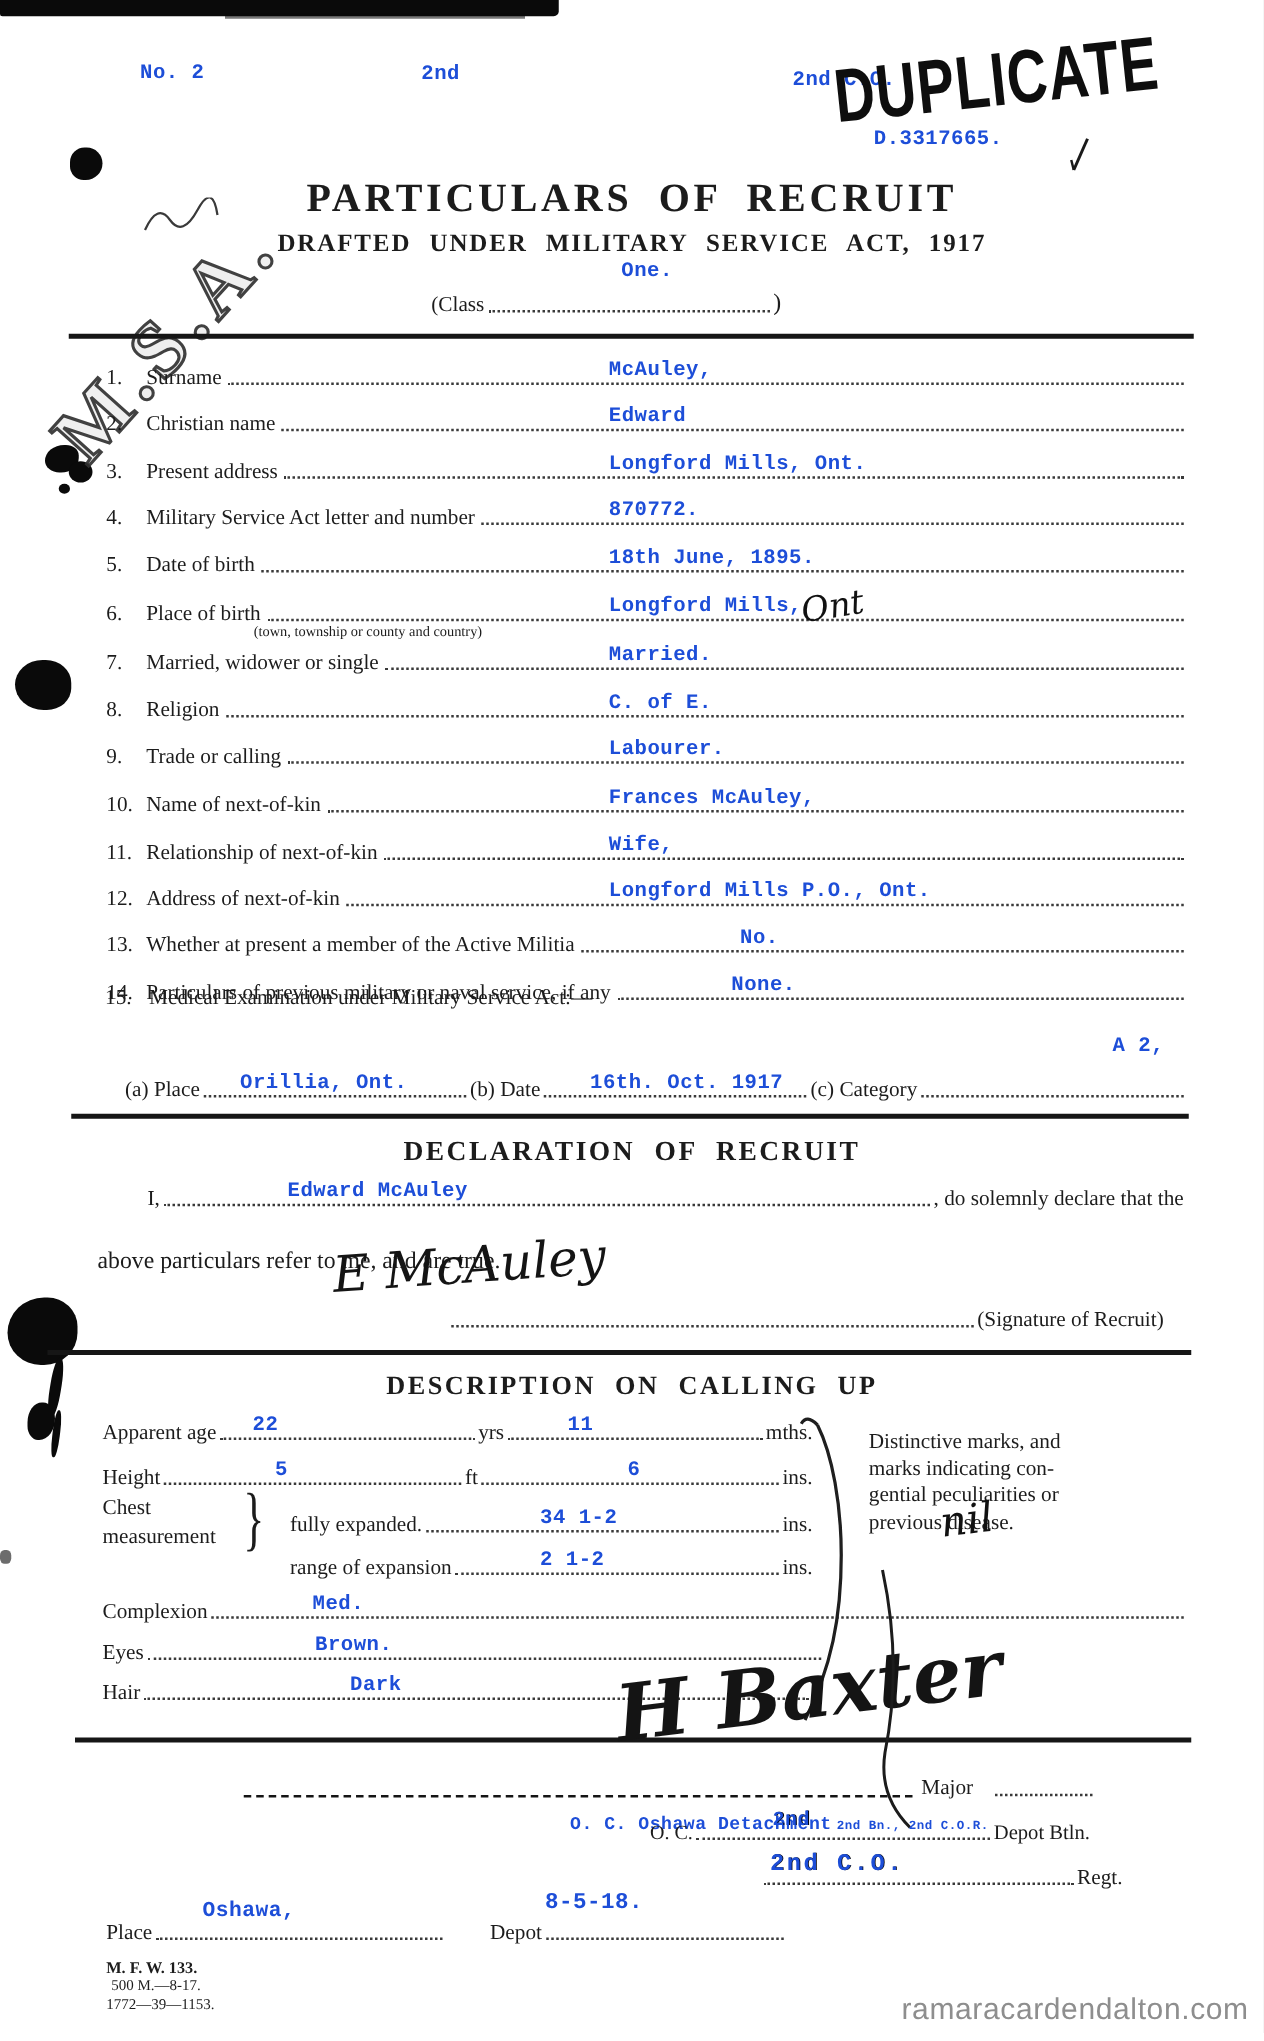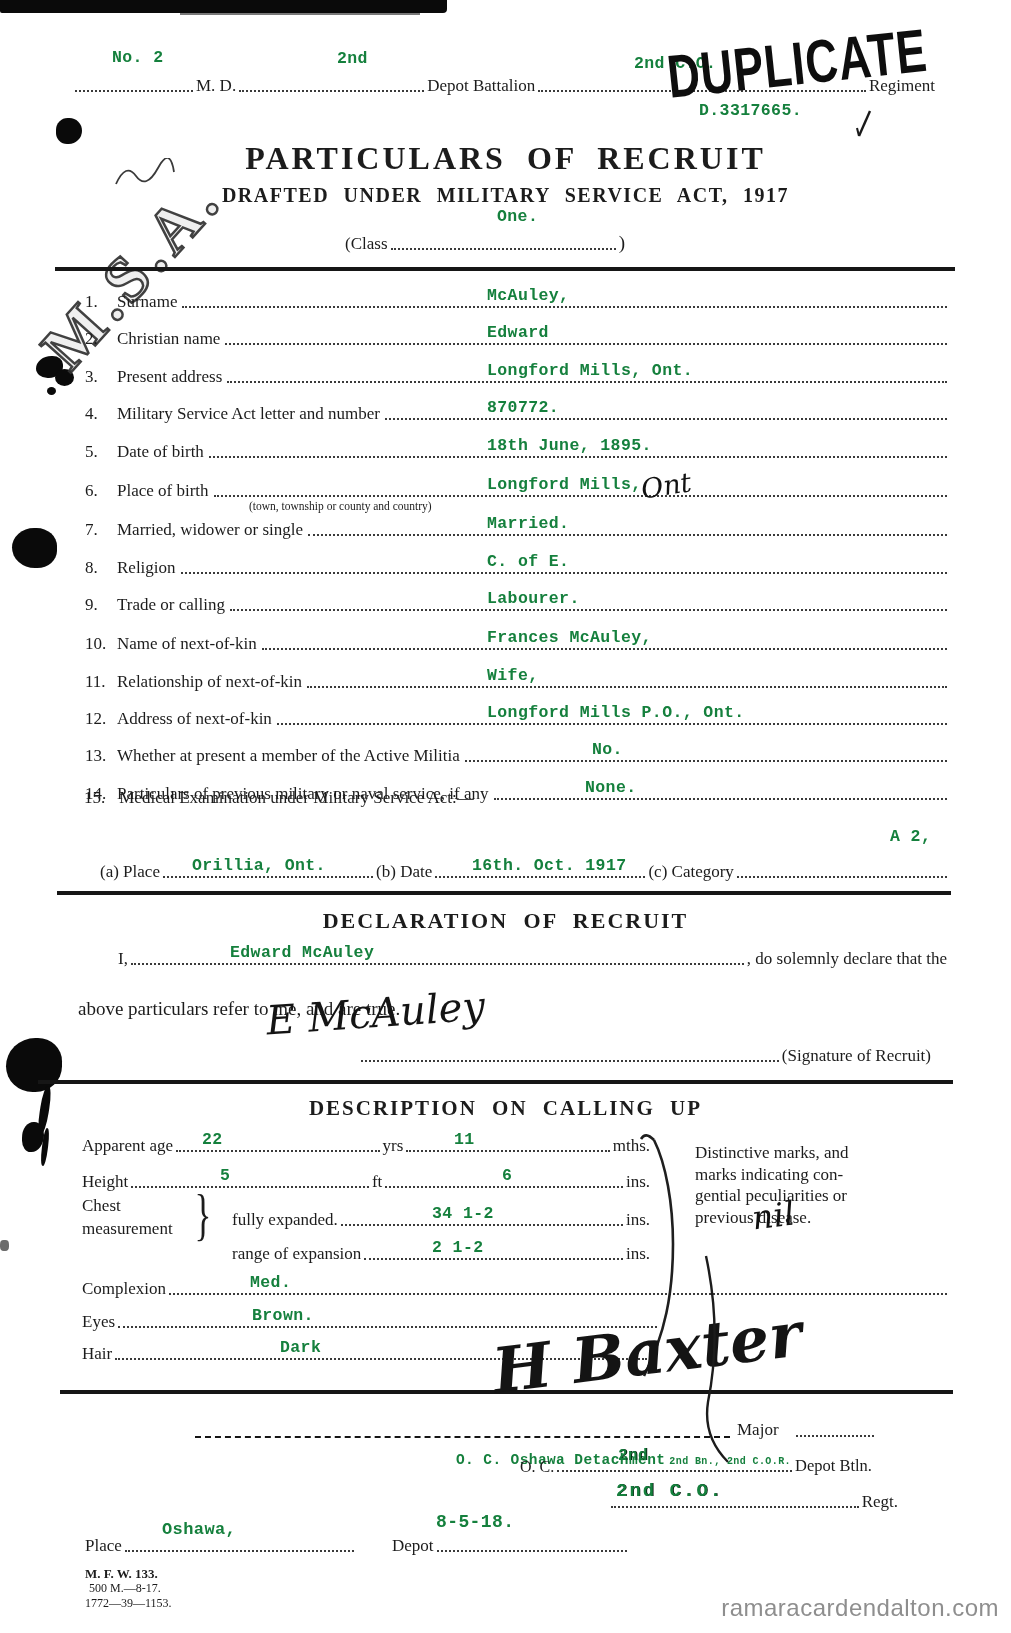--- a/index.html
+++ b/index.html
@@ -1,31 +1,31 @@
 <!DOCTYPE html>
 <html><head>
 <meta charset="utf-8">
 <style>
   html,body{margin:0;padding:0;background:#e8e8e8;}
   #page{position:relative;width:1011px;height:1633px;background:#ffffff;overflow:hidden;
         font-family:"Liberation Serif",serif;color:#1c1c1c;}
   .abs{position:absolute;}
   .printed{font-family:"Liberation Serif",serif;font-size:17px;white-space:nowrap;}
   .typed{font-family:"Liberation Mono","DejaVu Sans Mono",monospace;font-weight:700;
-         font-size:16.5px;color:#15803d;letter-spacing:.4px;white-space:nowrap;}
+         font-size:16.5px;color:#1d4ed8;letter-spacing:.4px;white-space:nowrap;}
   .hand{font-family:"DejaVu Serif",serif;font-style:italic;color:#111;white-space:nowrap;}
   .leader{flex:1 1 auto;border-bottom:2px dotted #3a3a3a;height:2px;align-self:flex-end;
           margin:0 3px 4px 3px;min-width:8px;}
   .leader-fixed{flex:0 0 auto;}
   .row{position:absolute;display:flex;align-items:flex-end;height:30px;}
   .frow{position:absolute;display:flex;align-items:flex-end;height:30px;left:85px;right:61px;}
   .fnum{width:32px;font-size:17px;flex:0 0 auto;}
   .flabel{font-size:17px;white-space:nowrap;margin-right:2px;flex:0 0 auto;}
   .fvalue{position:absolute;bottom:7px;margin-top:35px;}
-  .fsub{position:absolute;top:29px;left:118px;font-size:11.5px;white-space:nowrap;margin-left:46px;}
+  .fsub{position:absolute;top:29px;left:118px;font-size:11.5px;white-space:nowrap;}
   .fhand{position:absolute;bottom:0px;left:556px;font-size:27px;transform:rotate(-9deg);}
   .rule{position:absolute;background:#161616;}
   .center{left:0;right:0;text-align:center;}
   .h1{font-weight:700;font-size:32px;letter-spacing:3px;word-spacing:10px;}
   .h2{font-weight:700;font-size:20px;letter-spacing:1.5px;word-spacing:8px;}
   .h3{font-weight:700;font-size:22px;letter-spacing:2px;word-spacing:8px;}
   .stamp-dup{position:absolute;left:664px;top:42px;font-family:"Liberation Sans",sans-serif;
     font-weight:700;font-size:56px;color:#0e0e0e;letter-spacing:1px;
     transform:rotate(-6deg) scale(.8,1.08);transform-origin:left top;}
   .stamp-msa{position:absolute;left:60px;top:320px;font-weight:700;font-size:64px;
@@ -55,28 +55,20 @@
   <div class="blob" style="left:6px;top:1038px;width:56px;height:54px;border-radius:55% 45% 50% 50%;"></div>
   <div class="blob" style="left:40px;top:1086px;width:9px;height:48px;border-radius:45%;transform:rotate(9deg);"></div>
   <div class="blob" style="left:22px;top:1122px;width:22px;height:30px;border-radius:55% 45% 60% 40%;"></div>
   <div class="blob" style="left:42px;top:1128px;width:6px;height:38px;border-radius:45%;transform:rotate(7deg);"></div>
   <div class="blob" style="left:0;top:1240px;width:9px;height:11px;opacity:.6;border-radius:40%;"></div>
 
   <span class="abs typed" style="left:112px;top:48px;">No. 2</span>
   <span class="abs typed" style="left:337px;top:49px;">2nd</span>
   <span class="abs typed" style="left:634px;top:54px;">2nd C.O.</span>
 
-  <div class="row" style="top:66px;left:72px;right:76px;">
-    <span class="leader leader-fixed" style="width:118px;"></span>
-    <span class="printed">M. D.</span>
-    <span class="leader leader-fixed" style="width:185px;"></span>
-    <span class="printed">Depot Battalion</span>
-    <span class="leader"></span>
-    <span class="printed">Regiment</span>
-  </div>
 
   <span class="abs typed" style="left:699px;top:101px;">D.3317665.</span>
   <svg class="abs" style="left:856px;top:108px;" width="18" height="32">
     <path d="M3 28 L14 3" stroke="#1a1a1a" stroke-width="2.4" fill="none"></path>
     <path d="M3 28 L1 20" stroke="#1a1a1a" stroke-width="2" fill="none"></path>
   </svg>
 
   <div class="stamp-dup">DUPLICATE</div>
   <div class="stamp-msa">M.S.A.</div>
   <svg class="abs" style="left:112px;top:158px;" width="70" height="34">

